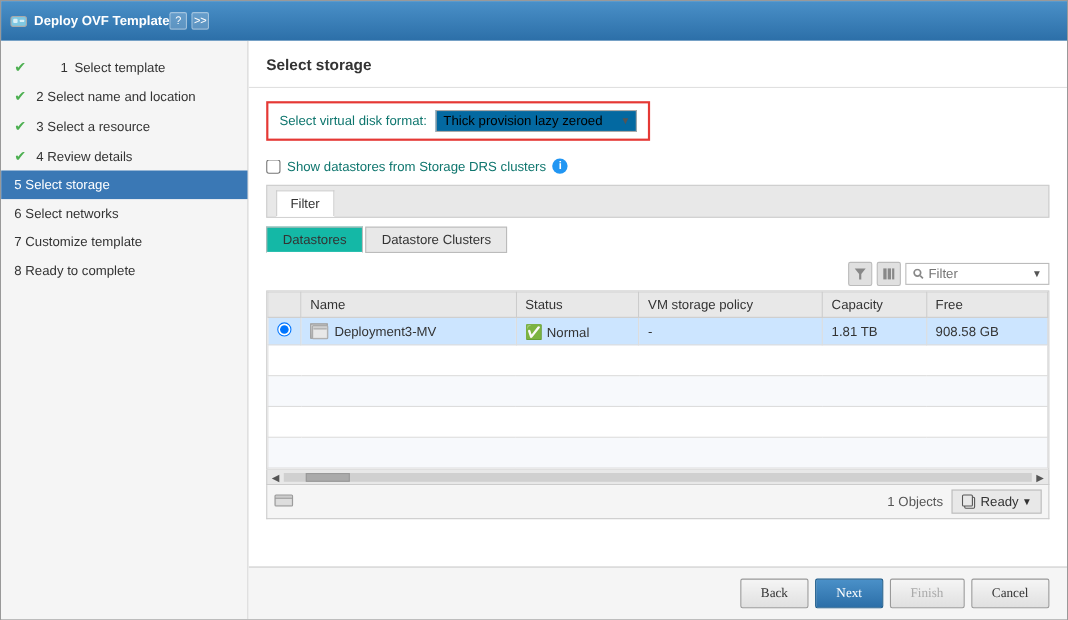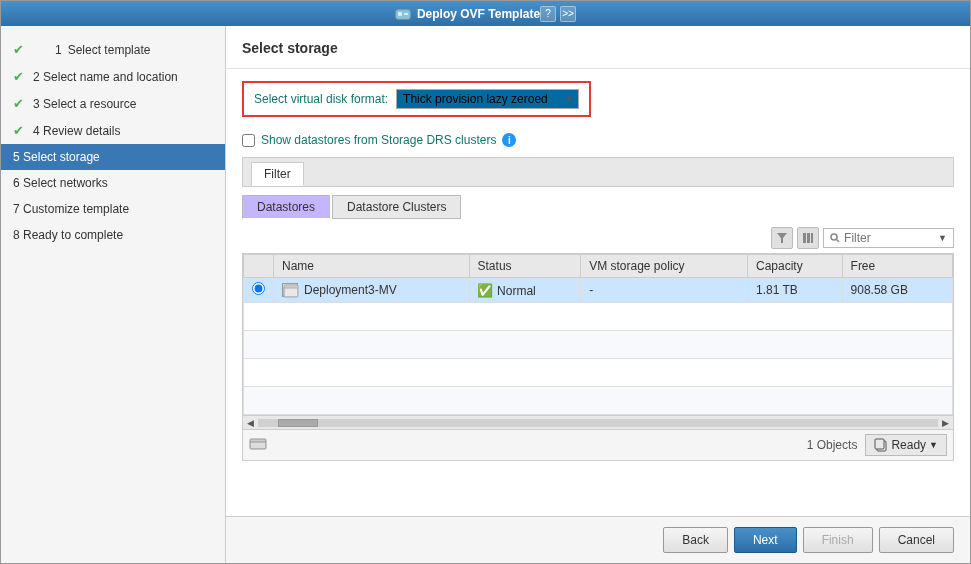--- a/index.html
+++ b/index.html
@@ -18,22 +18,22 @@
       background: #fff;
       display: flex;
       flex-direction: column;
     }
     .title-bar {
       background: linear-gradient(to bottom, #4a90c8, #2c6fa8);
       color: #fff;
       padding: 5px 8px;
       display: flex;
       align-items: center;
-      justify-content: center;
-      height: 25px;
+      justify-content: flex-start;
+      height: 36px;
     }
     .title-bar-left {
       display: flex;
       align-items: center;
       gap: 6px;
     }
     .title-bar-icon {
       width: 16px;
       height: 16px;
     }
@@ -207,21 +207,21 @@
     }
     .ds-tab {
       padding: 4px 14px;
       border: 1px solid #bbb;
       background: #e8e8e8;
       font-size: 12px;
       cursor: pointer;
       color: #333;
     }
     .ds-tab.active {
-      background: #c4b5fd;
+      background: #14b8a6;
       border-bottom: 1px solid #fff;
     }
     .table-toolbar {
       display: flex;
       align-items: center;
       justify-content: flex-end;
       gap: 4px;
       margin-bottom: 4px;
     }
     .toolbar-icon-btn {
@@ -349,20 +349,21 @@
       gap: 6px;
     }
     .footer-btn {
       padding: 5px 18px;
       font-size: 12px;
       border: 1px solid #999;
       background: linear-gradient(to bottom, #f5f5f5, #e0e0e0);
       cursor: pointer;
       color: #333;
       border-radius: 2px;
+      font-family: Liberation Serif, serif;
     }
     .footer-btn:disabled {
       color: #aaa;
       cursor: default;
     }
     .footer-btn.primary {
       background: linear-gradient(to bottom, #4a90c8, #2c6fa8);
       color: #fff;
       border-color: #1a5a8a;
     }

